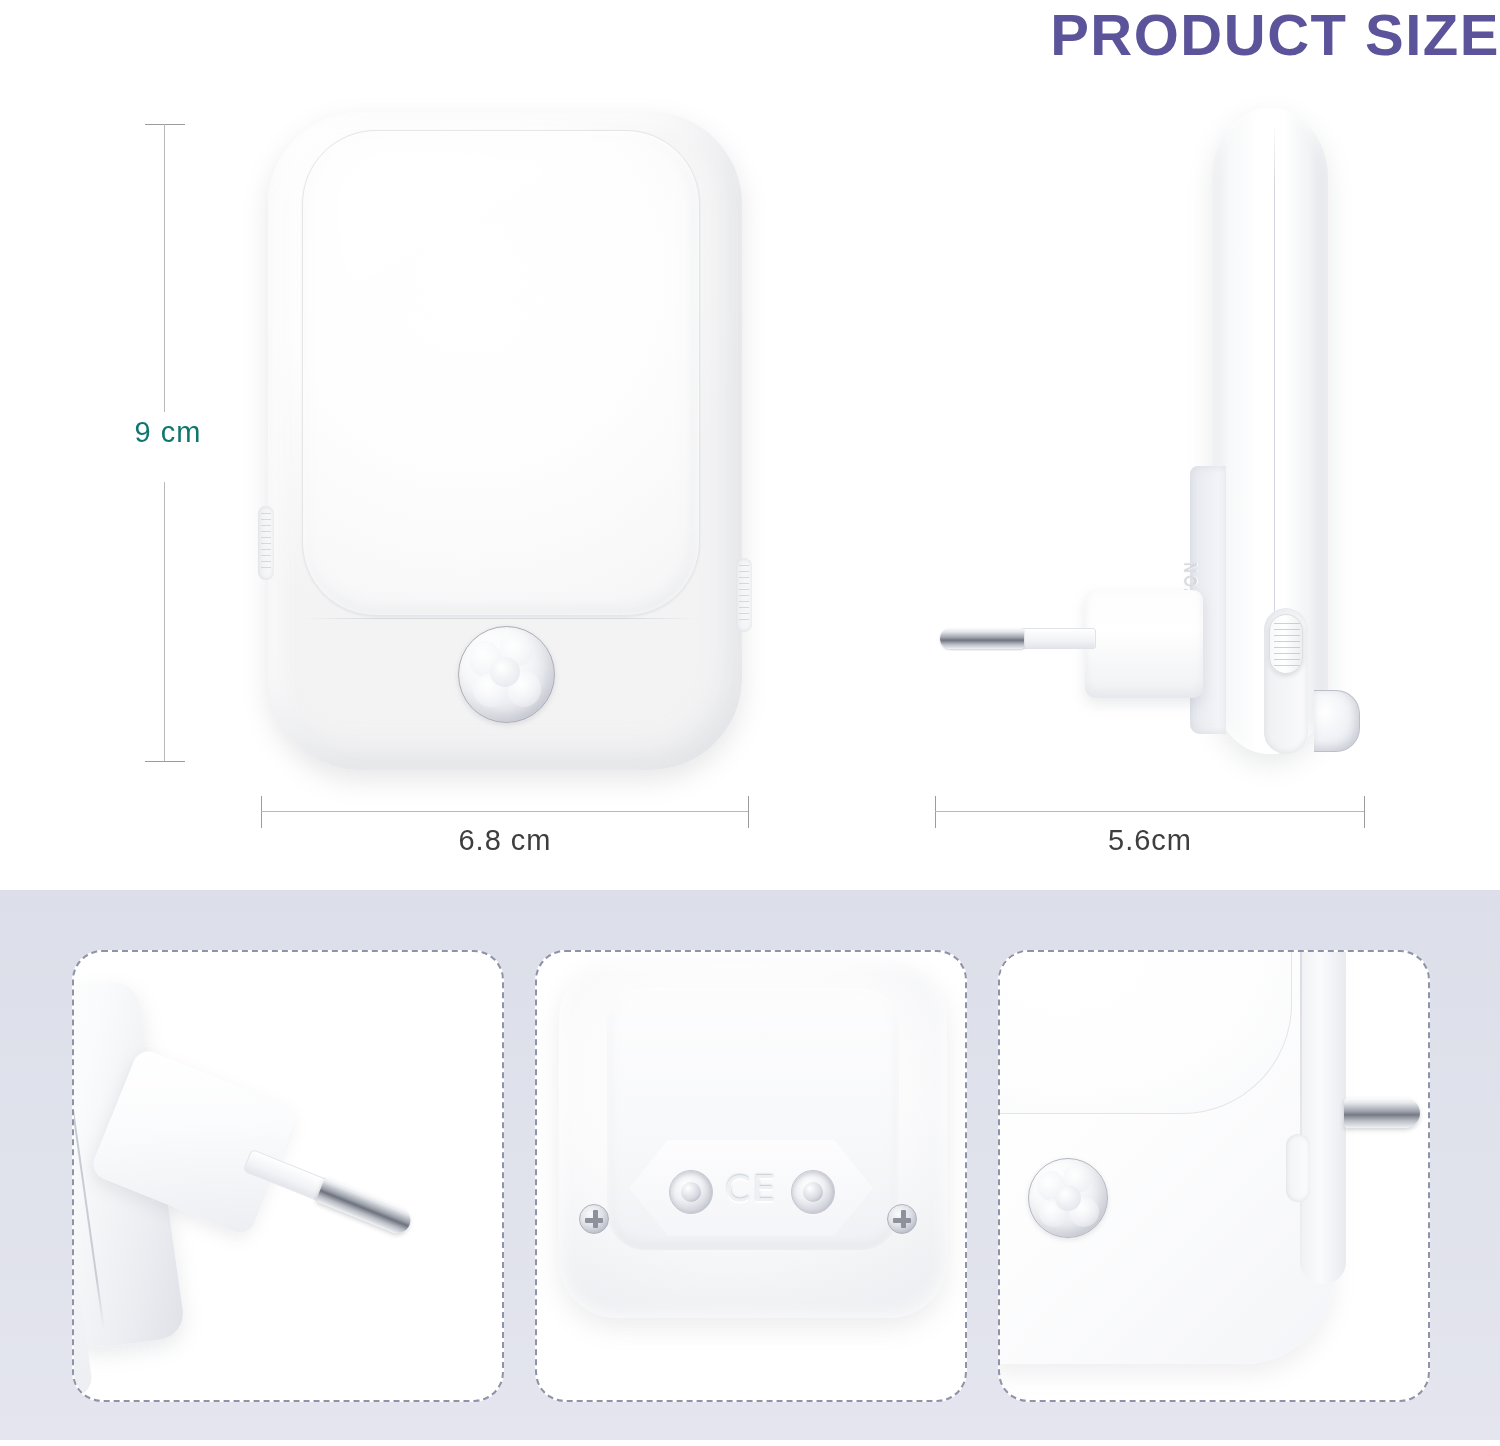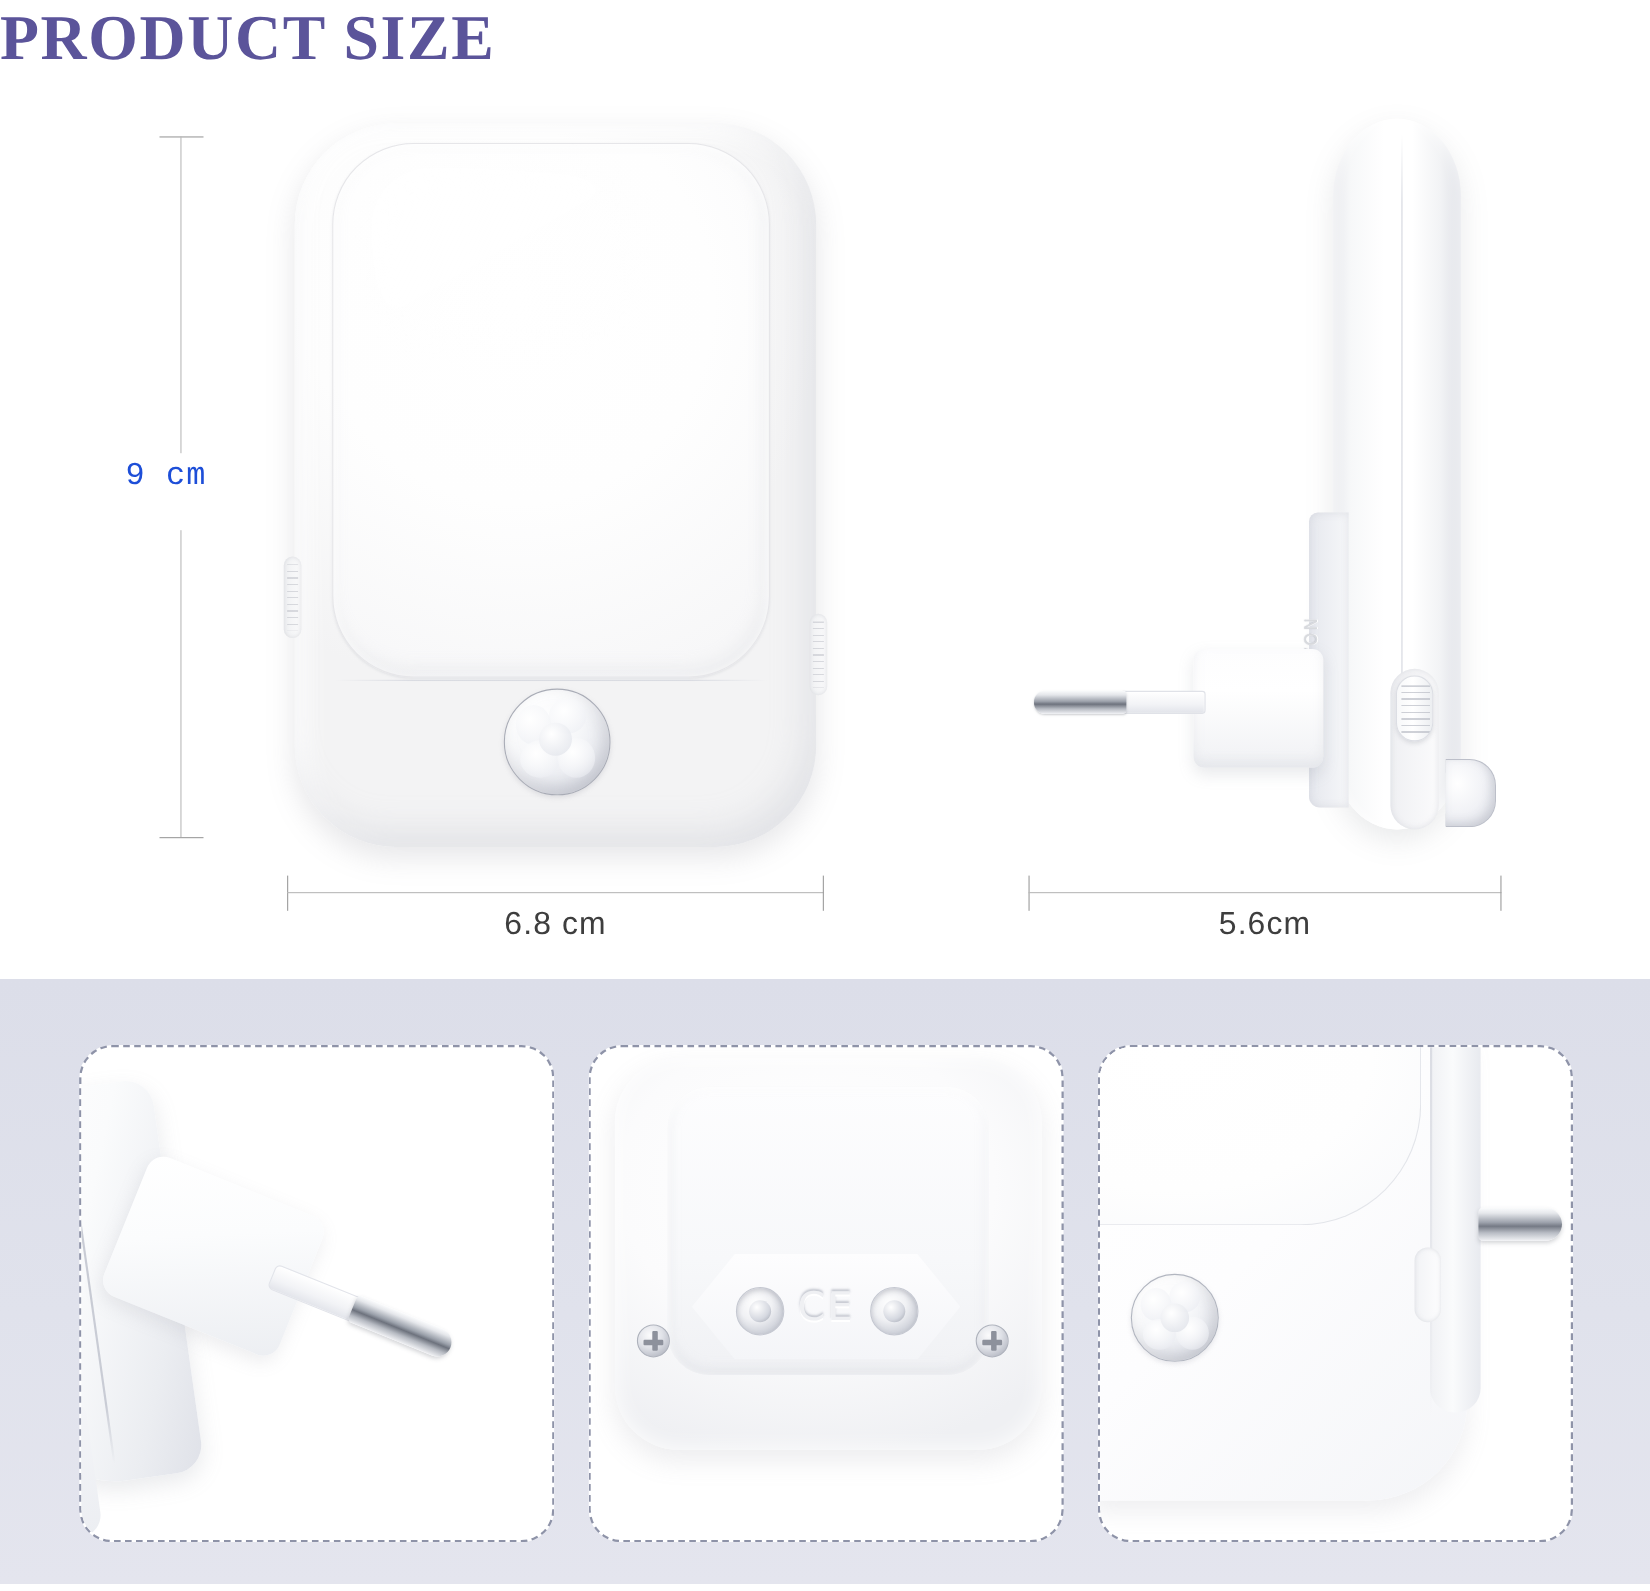--- a/index.html
+++ b/index.html
@@ -21,26 +21,26 @@
   }
 
   
   .title {
     position: absolute;
     top: 0;
     left: 0;
     width: 1500px;
     height: 78px;
     line-height: 70px;
-    text-align: left;
+    text-align: right;
     font-size: 58px;
     font-weight: bold;
     letter-spacing: 1.5px;
     color: #5b549a;
-    font-family: Liberation Serif, serif;
+    font-family: Liberation Sans, sans-serif;
     white-space: nowrap;
   }
 
   
   .top-section {
     position: absolute;
     top: 78px;
     left: 0;
     width: 1500px;
     height: 812px;
@@ -70,24 +70,24 @@
     height: 1px;
     background: #9c9c9c;
   }
   .dim-v .vcap.cap-top    { top: 4px; }
   .dim-v .vcap.cap-bottom { top: 641px; }
   .dim-v .vlabel {
     position: absolute;
     top: 296px;
     left: -4px;
     width: 108px;
-    text-align: left;
+    text-align: center;
     font-size: 29px;
-    color: #1d4ed8;
-    font-family: Liberation Mono, monospace;
+    color: #0f766e;
+    font-family: Liberation Sans, sans-serif;
     letter-spacing: 1px;
     white-space: nowrap;
   }
 
   
   .dim-h { position: absolute; }
   .dim-h .hline {
     position: absolute;
     top: 15px; left: 0;
     height: 1px; width: 100%;

